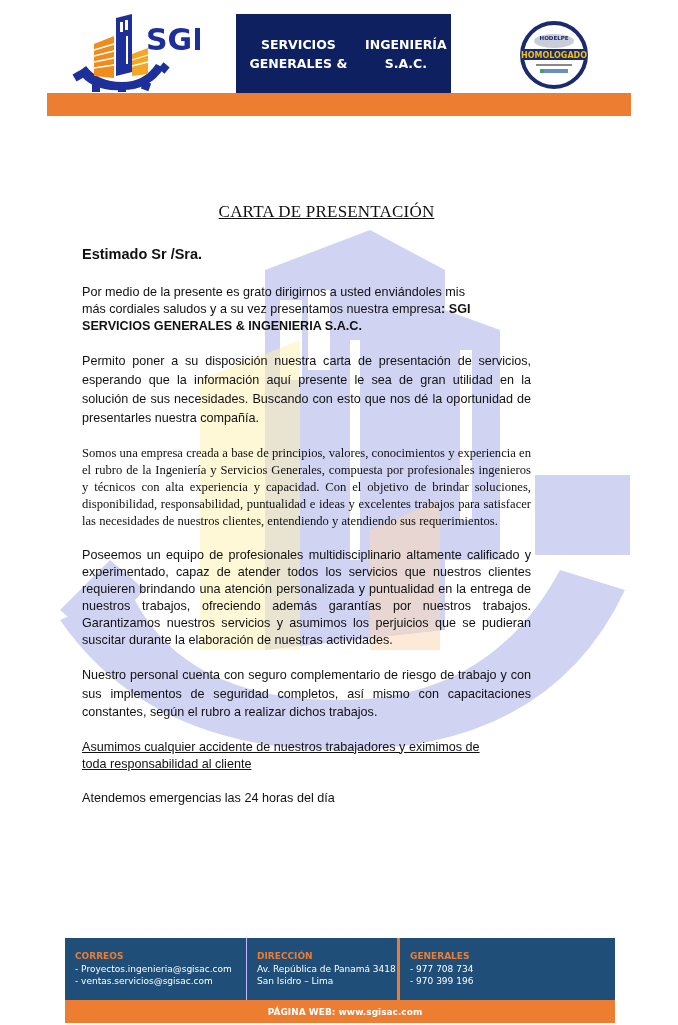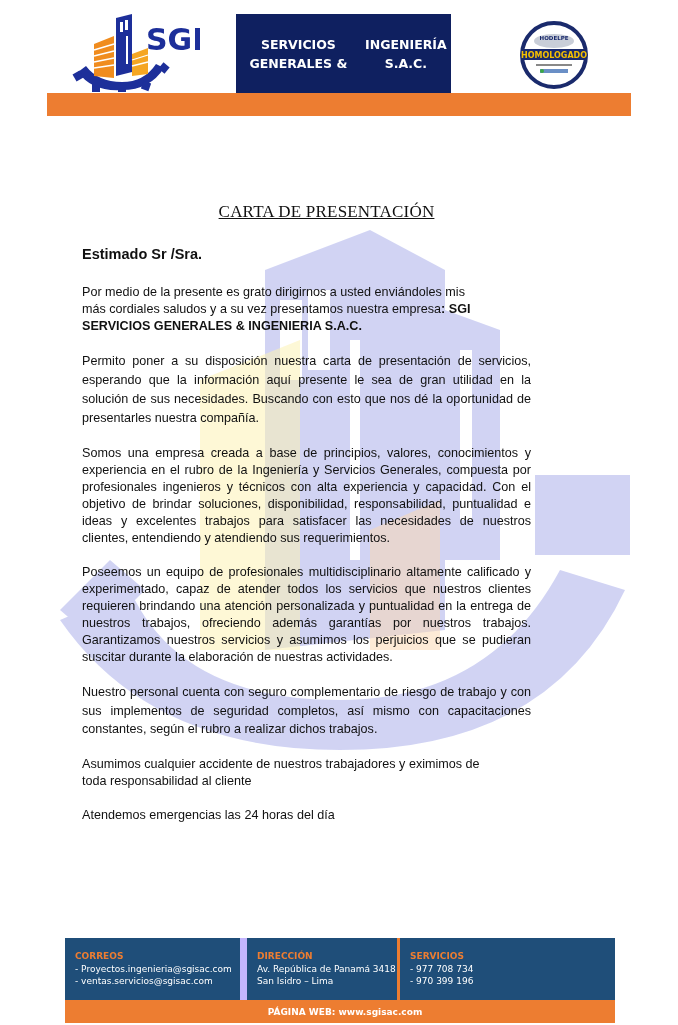--- a/index.html
+++ b/index.html
@@ -12,33 +12,33 @@
 
     .watermark { position: absolute; left: 40px; top: 230px; width: 590px; height: 520px; opacity: 0.85; z-index: 0; }
 
     .content { position: absolute; left: 82px; top: 200px; width: 449px; z-index: 1; font-family: "Liberation Sans", sans-serif; font-size: 12.6px; line-height: 17px; color: #111; }
     .doc-title { text-align: center; font-family: "Liberation Serif", serif; font-size: 17px; text-decoration: underline; margin: 3px 0 0 0; padding-left: 40px; letter-spacing: 0.2px; }
     .greeting { font-weight: bold; font-size: 14.5px; margin: 26px 0 0 0; }
     p { margin: 0; }
     .p1 { margin-top: 21px; }
     .justify { text-align: justify; }
     .p2 { margin-top: 17px; }
-    .p3 { margin-top: 17px; }
+    .p3 { margin-top: 17px; font-family: Liberation Serif, serif; }
     .p4 { margin-top: 17px; }
     .p5 { margin-top: 17px; }
-    .p6 { margin-top: 17px; }
+    .p6 { margin-top: 17px; text-decoration: underline; }
     .p7 { margin-top: 17px; }
     .p2 { line-height: 19px; }
     .p5 { line-height: 18.5px; }
     b { font-weight: bold; }
 
     .footer { position: absolute; left: 65px; top: 938px; width: 550px; height: 85px; z-index: 2; }
     .footer-top { display: flex; height: 62px; background: #1f4e79; }
     .footer-col { flex: none; padding: 12px 0 0 10px; box-sizing: border-box; color: #fff; font-size: 9px; line-height: 12.5px; font-family: "DejaVu Sans", sans-serif; }
-    .footer-col.c1 { width: 182px; border-right: 7px solid #c4b5fd; }
+    .footer-col.c1 { width: 182px; border-right: 1px solid #c4b5fd; }
     .footer-col.c2 { width: 153px; border-right: 3px solid #ed7d31; }
     .footer-col.c3 { width: 180px; }
     .footer-head { color: #ed7d31; font-weight: bold; }
     .footer-bottom { height: 23px; background: #ed7d31; color: #fff; font-weight: bold; font-size: 9px; font-family: "DejaVu Sans", sans-serif; display: flex; align-items: center; justify-content: center; padding-left: 10px; }
   </style>
 </head>
 <body>
 
 <div class="logo-sgi">
   <svg width="128" height="78" viewBox="0 0 128 78">
@@ -146,21 +146,21 @@
       <div class="footer-head">CORREOS</div>
       <div>- Proyectos.ingenieria@sgisac.com</div>
       <div>- ventas.servicios@sgisac.com</div>
     </div>
     <div class="footer-col c2">
       <div class="footer-head">DIRECCIÓN</div>
       <div>Av. República de Panamá 3418</div>
       <div>San Isidro – Lima</div>
     </div>
     <div class="footer-col c3">
-      <div class="footer-head">SERVICIOS</div>
+      <div class="footer-head">GENERALES</div>
       <div>- 977 708 734</div>
       <div>- 970 399 196</div>
     </div>
   </div>
   <div class="footer-bottom">
     <span>PÁGINA WEB: www.sgisac.com</span>
   </div>
 </div>
 
 </body></html>

